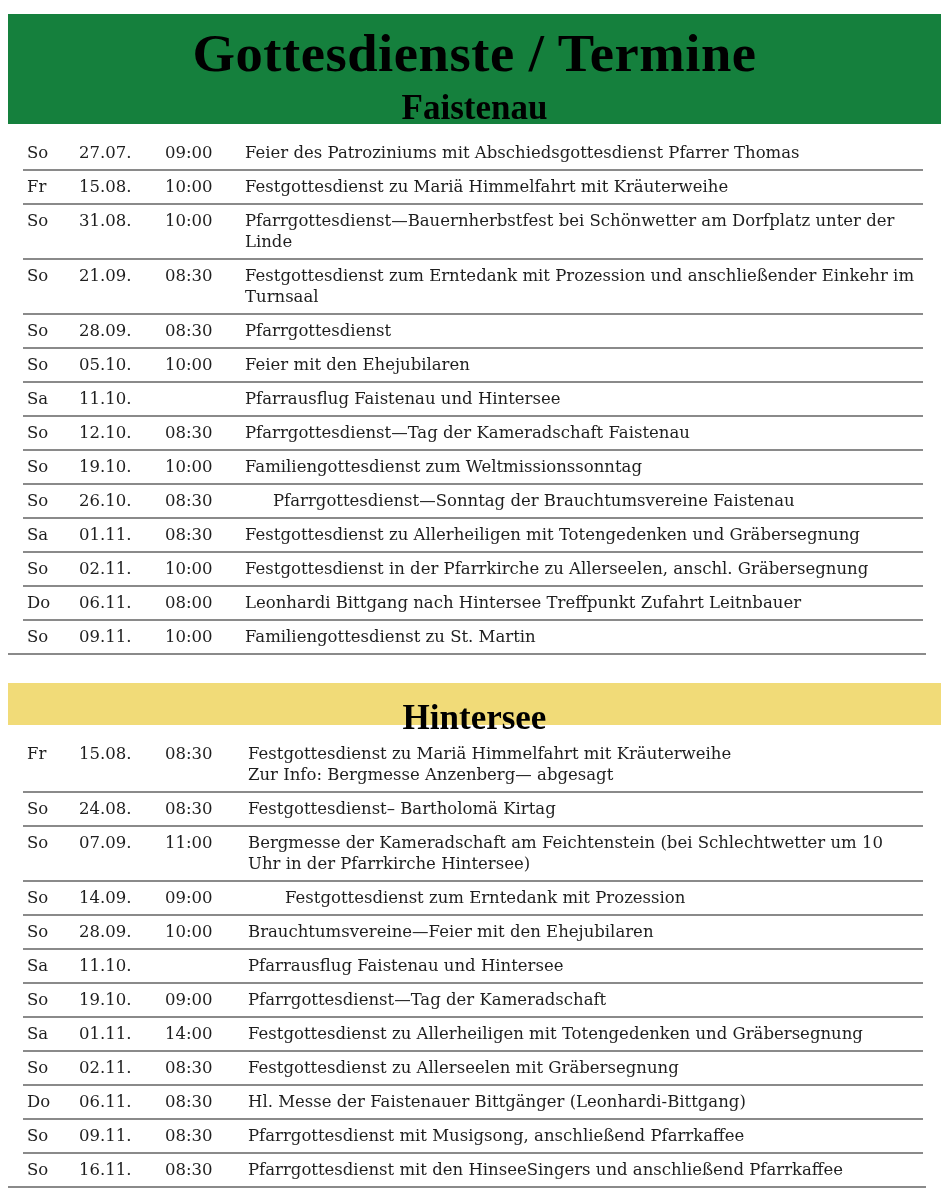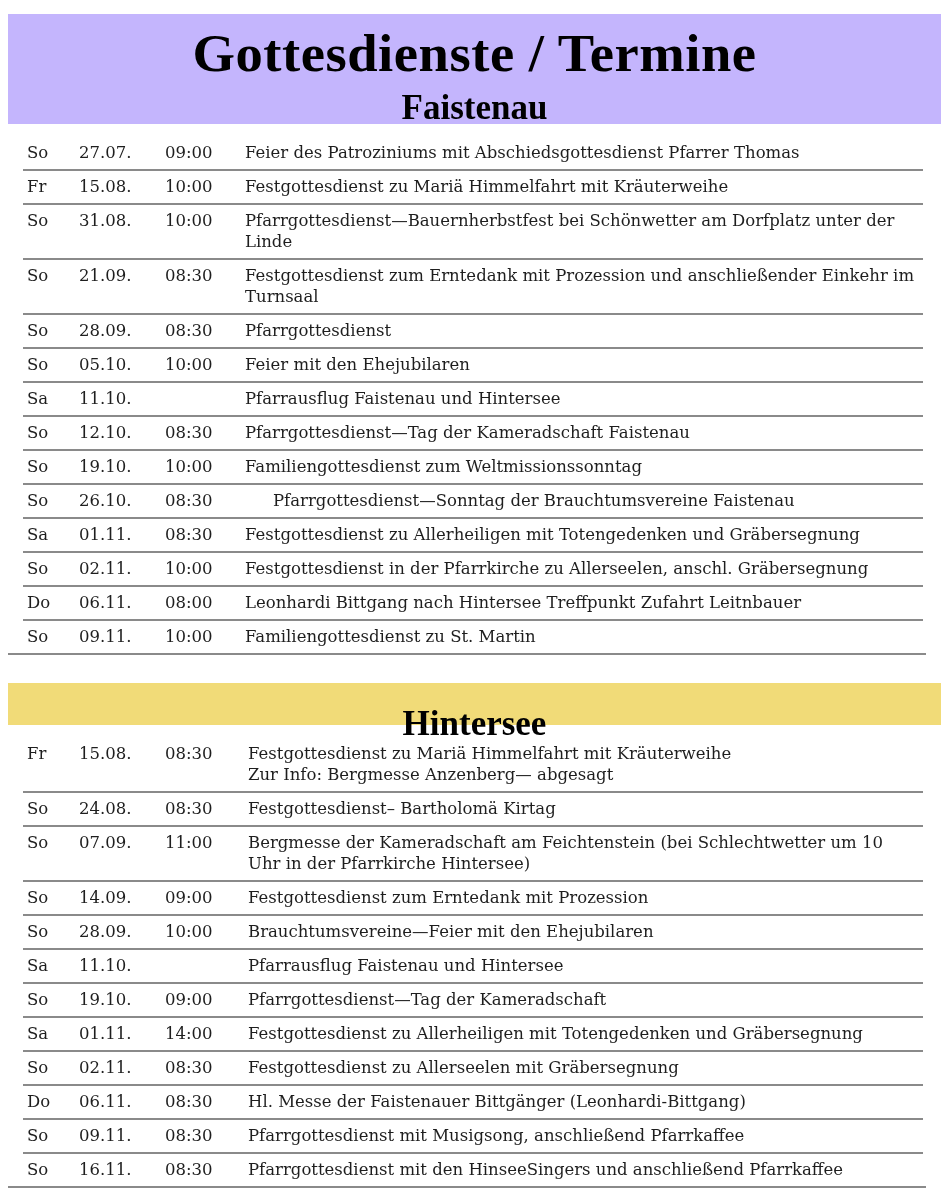--- a/index.html
+++ b/index.html
@@ -3,21 +3,21 @@
 <meta charset="utf-8">
 <style>
   html, body { margin: 0; padding: 0; background: #ffffff; }
   body {
     width: 947px; height: 1200px; overflow: hidden; position: relative;
     font-family: "DejaVu Serif", "Liberation Serif", serif;
     color: #1e1e1e;
   }
   .banner-main {
     position: absolute; left: 8px; top: 14px; width: 933px; height: 110px;
-    background: #c4b5fd;
+    background: #15803d;
   }
   .main-title {
     position: absolute; left: 0; right: 0; top: 14px;
     text-align: center; font-family: "Liberation Serif", serif; font-weight: bold;
     font-size: 52px; letter-spacing: 0.5px; color: #000; line-height: 1;
     transform: scaleX(1.05);
   }
   .section-title {
     position: absolute; left: 0; right: 0;
     text-align: center; font-family: "Liberation Serif", serif; font-weight: bold;
@@ -161,21 +161,21 @@
       <span class="cell day">So</span>
       <span class="cell date">09.11.</span>
       <span class="cell time">10:00</span>
       <span class="cell desc">
         <span style="display: block;">Familiengottesdienst zu St. Martin</span>
       </span>
     </div>
   </div>
 
 <div class="banner-sub" style="top:683px;">
-  <div class="section-title" style="top:23px;">Hintersee</div>
+  <div class="section-title" style="top:17px;">Hintersee</div>
 </div>
 
 <div class="table" id="table-1" style="top:738px;">
     <div class="row" style="padding-top: 5px; padding-bottom: 6px;">
       <span class="cell day">Fr</span>
       <span class="cell date">15.08.</span>
       <span class="cell time">08:30</span>
       <span class="cell desc" style="padding-left: 3px;">
         <span style="display: block;">Festgottesdienst zu Mariä Himmelfahrt mit Kräuterweihe</span>
         <span style="display: block;">Zur Info: Bergmesse Anzenberg— abgesagt</span>
@@ -194,21 +194,21 @@
       <span class="cell date">07.09.</span>
       <span class="cell time">11:00</span>
       <span class="cell desc" style="padding-left: 3px;">
         <span style="display: block;">Bergmesse der Kameradschaft am Feichtenstein (bei Schlechtwetter um 10 Uhr in der Pfarrkirche Hintersee)</span>
       </span>
     </div>
     <div class="row" style="padding-top: 5px; padding-bottom: 6px;">
       <span class="cell day">So</span>
       <span class="cell date">14.09.</span>
       <span class="cell time">09:00</span>
-      <span class="cell desc" style="padding-left: 3px;">
+      <span class="cell desc" style="padding-left: 3px; margin-left: 37px;">
         <span style="display: block;">Festgottesdienst zum Erntedank mit Prozession</span>
       </span>
     </div>
     <div class="row" style="padding-top: 5px; padding-bottom: 6px;">
       <span class="cell day">So</span>
       <span class="cell date">28.09.</span>
       <span class="cell time">10:00</span>
       <span class="cell desc" style="padding-left: 3px;">
         <span style="display: block;">Brauchtumsvereine—Feier mit den Ehejubilaren</span>
       </span>

